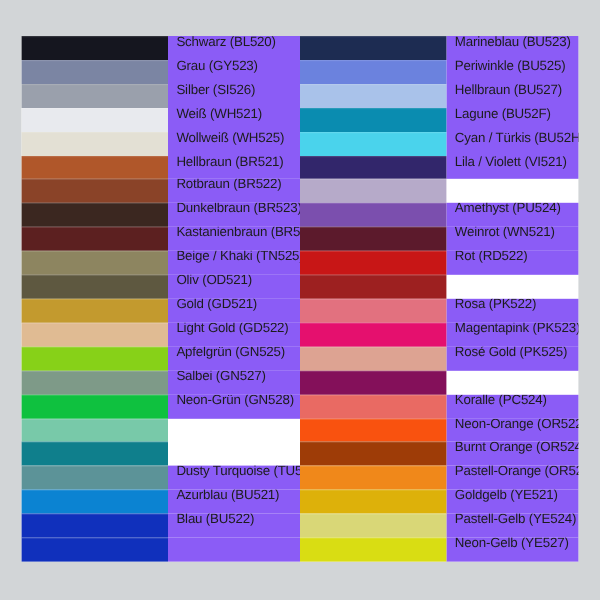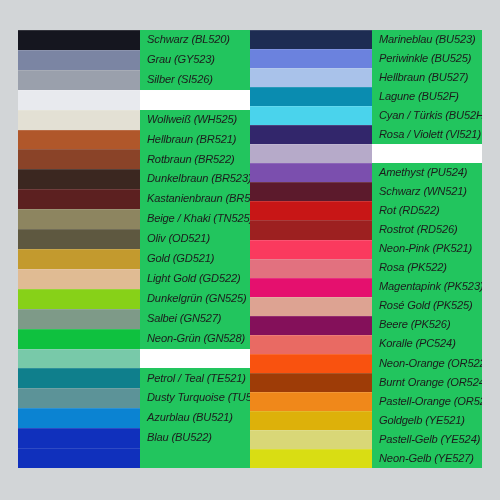--- a/index.html
+++ b/index.html
@@ -43,27 +43,26 @@
   }
   .swatch::after {
     content: "";
     position: absolute;
     left: 0; right: 0; top: 0;
     height: 1px;
     background: rgba(255,255,255,0.13);
   }
   .label {
     flex: 1 1 auto;
-    background: #22c55e;
+    background: #8b5cf6;
     display: flex;
-    align-items: center;
+    align-items: flex-start;
     padding-left: 7px;
     box-sizing: border-box;
     overflow: hidden;
-    font-style: italic;
   }
   .label-text {
     font-size: 11.1px;
     line-height: 1.05;
     color: #1c1c1c;
     white-space: nowrap;
     letter-spacing: -0.15px;
   }
 </style>
 </head>
@@ -84,20 +83,23 @@
         </div>
       </div>
       <div class="row">
         <div class="swatch" style="background-color: rgb(154, 160, 172);"></div>
         <div class="label">
           <span class="label-text">Silber (SI526)</span>
         </div>
       </div>
       <div class="row">
         <div class="swatch" style="background-color: rgb(232, 234, 238);"></div>
+        <div class="label">
+          <span class="label-text">Weiß (WH521)</span>
+        </div>
       </div>
       <div class="row">
         <div class="swatch" style="background-color: rgb(227, 224, 212);"></div>
         <div class="label">
           <span class="label-text">Wollweiß (WH525)</span>
         </div>
       </div>
       <div class="row">
         <div class="swatch" style="background-color: rgb(176, 87, 42);"></div>
         <div class="label">
@@ -142,43 +144,40 @@
       </div>
       <div class="row">
         <div class="swatch" style="background-color: rgb(224, 187, 147);"></div>
         <div class="label">
           <span class="label-text">Light Gold (GD522)</span>
         </div>
       </div>
       <div class="row">
         <div class="swatch" style="background-color: rgb(135, 209, 24);"></div>
         <div class="label">
-          <span class="label-text">Dunkelgrün (GN525)</span>
+          <span class="label-text">Apfelgrün (GN525)</span>
         </div>
       </div>
       <div class="row">
         <div class="swatch" style="background-color: rgb(126, 154, 136);"></div>
         <div class="label">
           <span class="label-text">Salbei (GN527)</span>
         </div>
       </div>
       <div class="row">
         <div class="swatch" style="background-color: rgb(15, 193, 63);"></div>
         <div class="label">
           <span class="label-text">Neon-Grün (GN528)</span>
         </div>
       </div>
       <div class="row">
         <div class="swatch" style="background-color: rgb(120, 201, 169);"></div>
       </div>
       <div class="row">
         <div class="swatch" style="background-color: rgb(15, 127, 140);"></div>
-        <div class="label">
-          <span class="label-text">Petrol / Teal (TE521)</span>
-        </div>
       </div>
       <div class="row">
         <div class="swatch" style="background-color: rgb(92, 147, 152);"></div>
         <div class="label">
           <span class="label-text">Dusty Turquoise (TU521)</span>
         </div>
       </div>
       <div class="row">
         <div class="swatch" style="background-color: rgb(11, 131, 210);"></div>
         <div class="label">
@@ -225,55 +224,46 @@
       </div>
       <div class="row">
         <div class="swatch" style="background-color: rgb(74, 211, 236);"></div>
         <div class="label">
           <span class="label-text">Cyan / Türkis (BU52H)</span>
         </div>
       </div>
       <div class="row">
         <div class="swatch" style="background-color: rgb(50, 38, 107);"></div>
         <div class="label">
-          <span class="label-text">Rosa / Violett (VI521)</span>
+          <span class="label-text">Lila / Violett (VI521)</span>
         </div>
       </div>
       <div class="row">
         <div class="swatch" style="background-color: rgb(182, 170, 201);"></div>
       </div>
       <div class="row">
         <div class="swatch" style="background-color: rgb(123, 79, 174);"></div>
         <div class="label">
           <span class="label-text">Amethyst (PU524)</span>
         </div>
       </div>
       <div class="row">
         <div class="swatch" style="background-color: rgb(92, 26, 44);"></div>
         <div class="label">
-          <span class="label-text">Schwarz (WN521)</span>
+          <span class="label-text">Weinrot (WN521)</span>
         </div>
       </div>
       <div class="row">
         <div class="swatch" style="background-color: rgb(200, 22, 22);"></div>
         <div class="label">
           <span class="label-text">Rot (RD522)</span>
         </div>
       </div>
       <div class="row">
         <div class="swatch" style="background-color: rgb(157, 32, 32);"></div>
-        <div class="label">
-          <span class="label-text">Rostrot (RD526)</span>
-        </div>
-      </div>
-      <div class="row">
-        <div class="swatch" style="background-color: rgb(250, 58, 94);"></div>
-        <div class="label">
-          <span class="label-text">Neon-Pink (PK521)</span>
-        </div>
       </div>
       <div class="row">
         <div class="swatch" style="background-color: rgb(226, 113, 127);"></div>
         <div class="label">
           <span class="label-text">Rosa (PK522)</span>
         </div>
       </div>
       <div class="row">
         <div class="swatch" style="background-color: rgb(229, 16, 110);"></div>
         <div class="label">
@@ -281,23 +271,20 @@
         </div>
       </div>
       <div class="row">
         <div class="swatch" style="background-color: rgb(221, 163, 146);"></div>
         <div class="label">
           <span class="label-text">Rosé Gold (PK525)</span>
         </div>
       </div>
       <div class="row">
         <div class="swatch" style="background-color: rgb(132, 16, 90);"></div>
-        <div class="label">
-          <span class="label-text">Beere (PK526)</span>
-        </div>
       </div>
       <div class="row">
         <div class="swatch" style="background-color: rgb(233, 106, 99);"></div>
         <div class="label">
           <span class="label-text">Koralle (PC524)</span>
         </div>
       </div>
       <div class="row">
         <div class="swatch" style="background-color: rgb(249, 82, 15);"></div>
         <div class="label">

